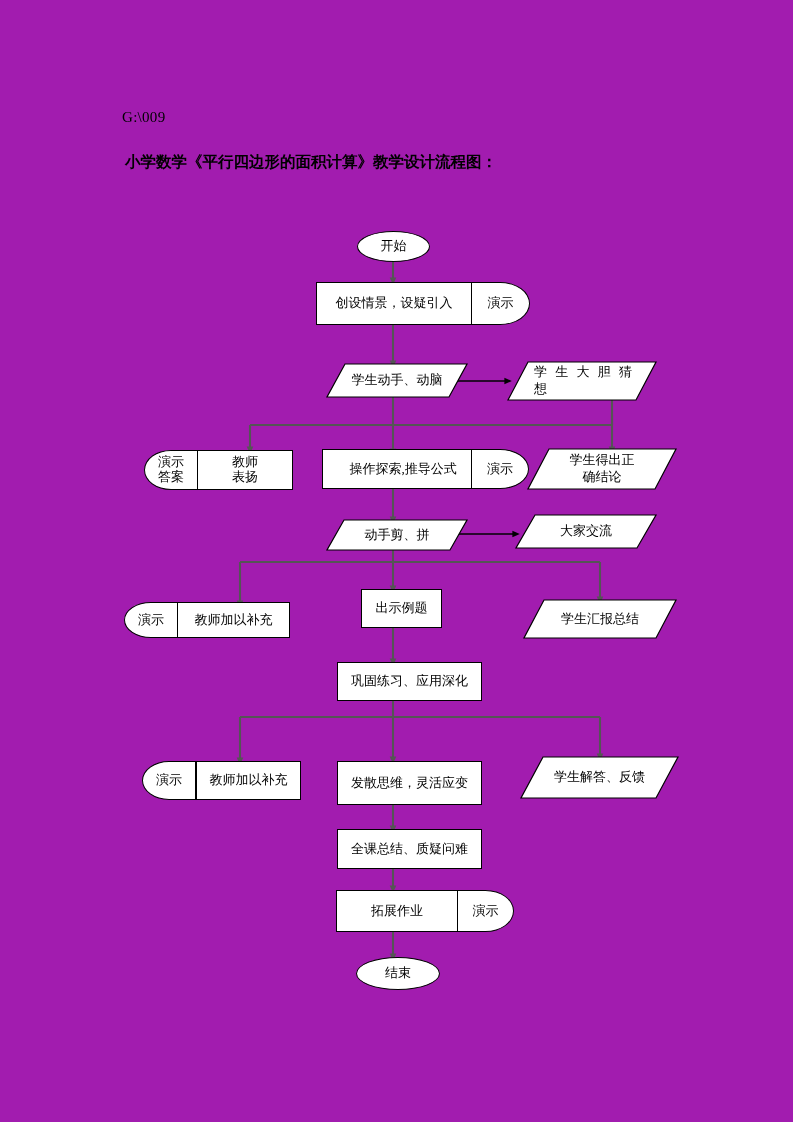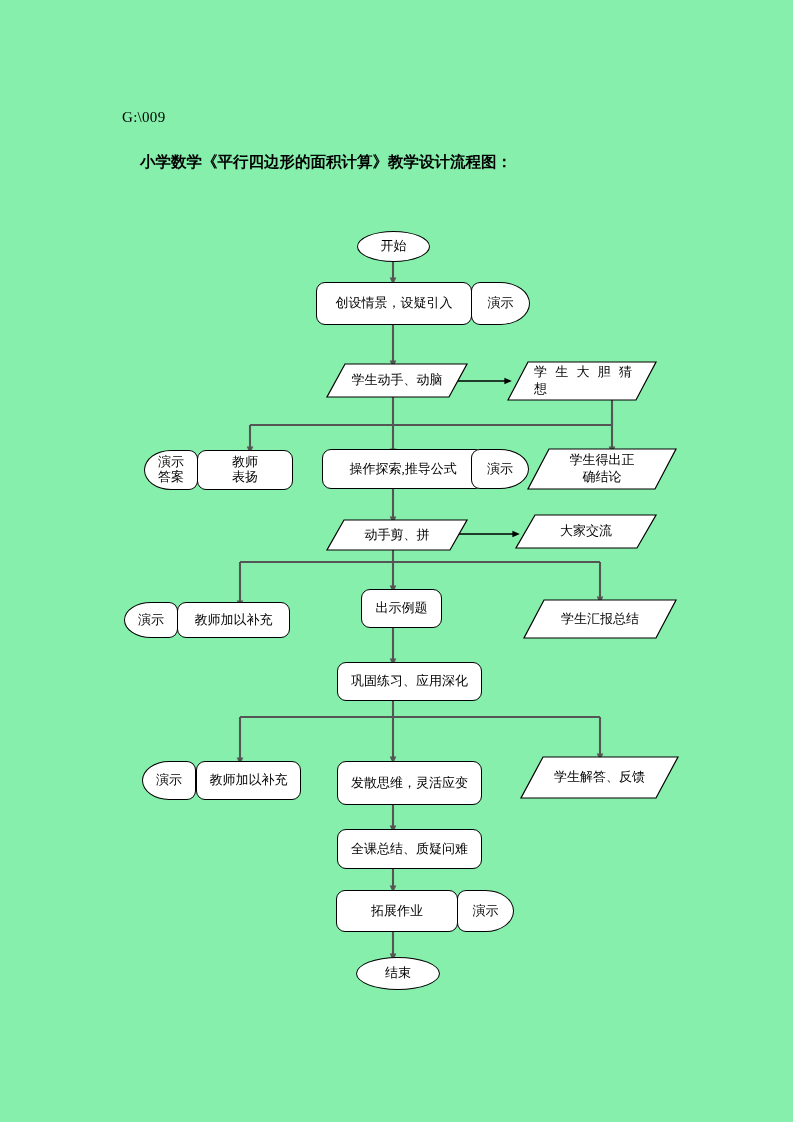--- a/index.html
+++ b/index.html
@@ -7,36 +7,36 @@
     padding: 0;
     background: #ffffff;
   }
   body {
     font-family: "Liberation Serif", "DejaVu Serif", serif;
   }
   #page {
     position: relative;
     width: 793px;
     height: 1122px;
-    background: #86efac;
+    background: #a21caf;
     overflow: hidden;
   }
   .hdr-path {
     position: absolute;
     left: 122px;
     top: 109px;
     font-family: "Liberation Serif", "DejaVu Serif", serif;
     font-size: 15px;
     color: #000;
     letter-spacing: 0.3px;
     white-space: nowrap;
   }
   .hdr-title {
     position: absolute;
-    left: 140px;
+    left: 125px;
     top: 152px;
     font-family: "Liberation Sans", "DejaVu Sans", sans-serif;
     font-size: 15.5px;
     font-weight: bold;
     color: #000;
     white-space: nowrap;
   }
   
   #chart {
     position: absolute;
@@ -51,21 +51,20 @@
     display: flex;
     align-items: center;
     justify-content: center;
     text-align: center;
     color: #000;
     font-family: "Liberation Serif", "DejaVu Serif", serif;
     font-size: 13px;
     line-height: 1.25;
     background: #ffffff;
     z-index: 5;
-    border-radius: 9px;
   }
   .rect {
     border: 1.2px solid #000;
   }
   .ellipse {
     border: 1.2px solid #000;
     border-radius: 50%;
   }
   
   .demo-right {

